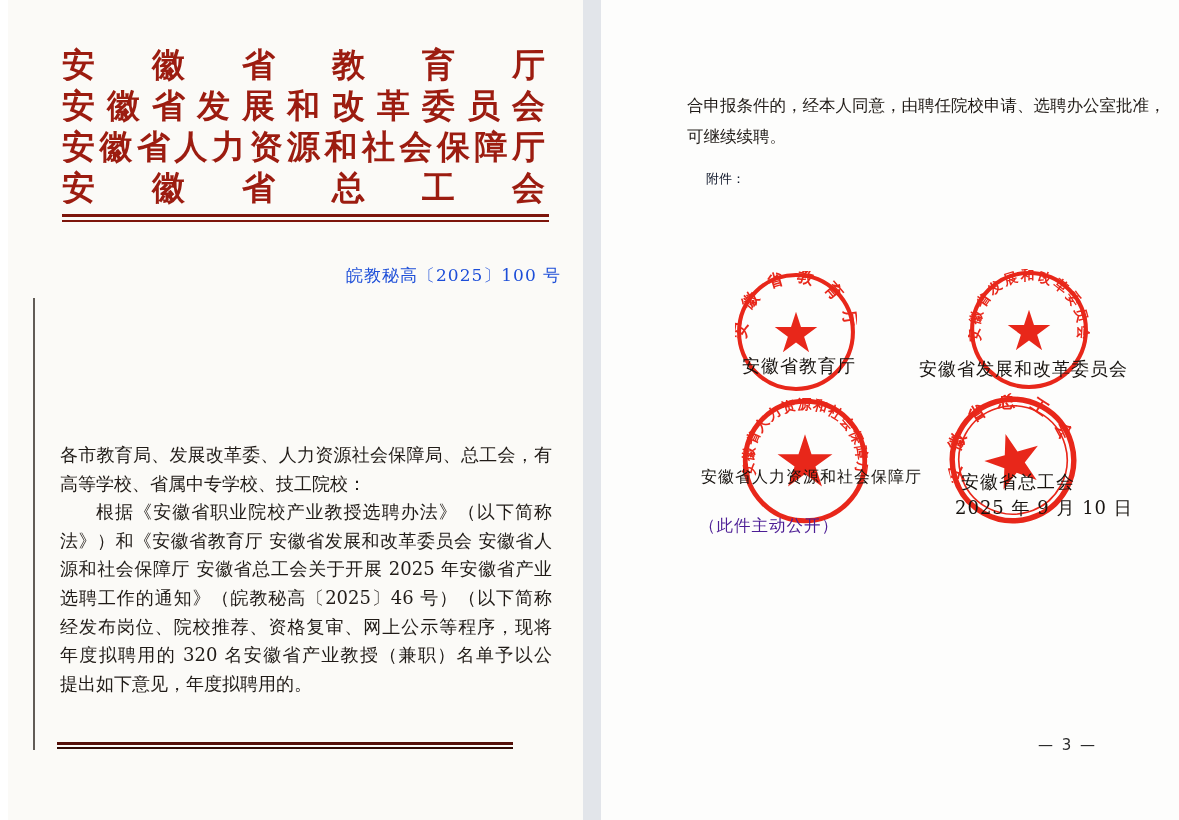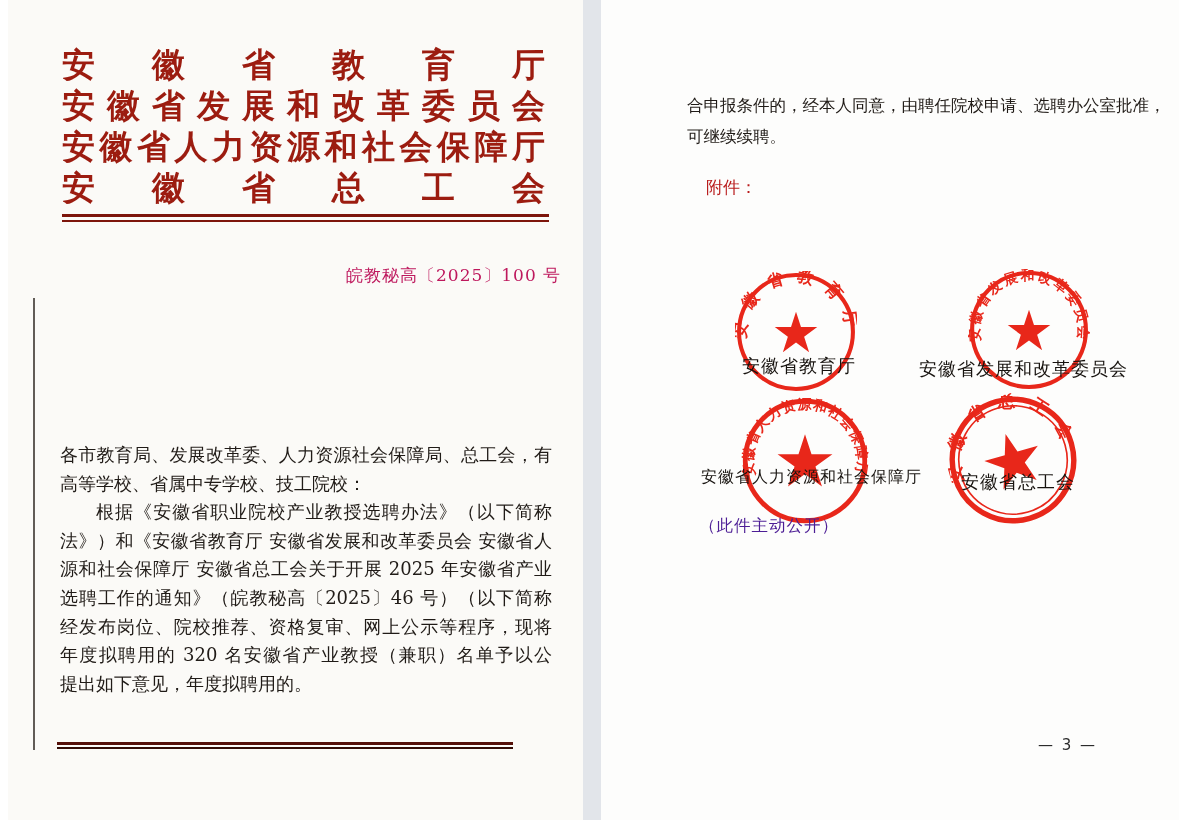--- a/index.html
+++ b/index.html
@@ -12,21 +12,21 @@
   .page-right { position:absolute; left:601px; top:0; width:578px; height:820px; background:#fdfdfc; }
 
   .gov-header { position:absolute; left:54px; top:44px; width:483px; }
   .gov-header .hline {
     font-weight:bold; color:#9c1c10; font-size:33px; height:41px; line-height:41px;
     text-align:justify; text-align-last:justify; text-justify:inter-character;
   }
   .header-rule { position:absolute; left:54px; top:214px; width:487px; height:8px;
     border-top:3px solid #7d150b; border-bottom:2px solid #7d150b; }
 
-  .doc-number { position:absolute; left:338px; top:264px; font-size:17px; color:#be185d; letter-spacing:1px; }
+  .doc-number { position:absolute; left:338px; top:264px; font-size:17px; color:#1d4ed8; letter-spacing:1px; }
 
   .doc-title { position:absolute; left:28px; top:318px; width:520px; text-align:center;
     font-weight:bold; color:#17130f; font-size:22px; line-height:30px;
     font-family:"DejaVu Sans","Liberation Sans",sans-serif; }
   .doc-title .tline { white-space:nowrap; }
 
   .body-left { position:absolute; left:52px; top:441px; width:492px; color:#201b17;
     font-size:18px; line-height:28.6px; }
   .body-left .bline { height:28.6px; white-space:nowrap; }
   .body-left .bline.fill { text-align:justify; text-align-last:justify; text-justify:inter-character; white-space:normal; height:28.6px; overflow:hidden; }
@@ -34,21 +34,21 @@
 
   .scan-vline { position:absolute; left:25px; top:298px; width:2px; height:452px; background:#45403b; opacity:.85; }
   .bottom-rule { position:absolute; left:49px; top:742px; width:456px; height:7px;
     border-top:3px solid #551009; border-bottom:2px solid #330b05; }
 
   
   .body-right { position:absolute; left:86px; top:90px; width:460px; color:#201b17;
     font-size:16.5px; line-height:31px; }
   .body-right .bline { white-space:nowrap; }
 
-  .attachments { position:absolute; left:105px; top:172px; color:#b91c1c; font-size:17px; line-height:30px; }
+  .attachments { position:absolute; left:105px; top:164px; color:#0f172a; font-size:13px; line-height:30px; }
   .attachments .att-row { white-space:nowrap; }
   .attachments .att-items { display:inline-block; vertical-align:top; }
 
   .seal { position:absolute; }
   .seal svg { display:block; }
   .seal-label { position:absolute; color:#17130f; font-size:18px; white-space:nowrap; letter-spacing:1px; }
   .seal-date { position:absolute; color:#17130f; font-size:18px; white-space:nowrap; letter-spacing:1px; }
   .disclosure { position:absolute; left:98px; top:515px; color:#4c1d95; font-size:16.5px; letter-spacing:1px; }
   .page-number { position:absolute; left:437px; top:736px; color:#2b2b2b; font-size:15px;
     font-family:"DejaVu Sans","Liberation Sans",sans-serif; letter-spacing:2px; }
@@ -145,19 +145,20 @@
         <circle cx="60" cy="60" r="50" fill="none" stroke="#e8271a" stroke-width="1.5"></circle>
         <polygon points="60,35 66.1,53.7 85.7,53.7 69.8,65.2 75.9,83.8 60,72.3 44.1,83.8 50.2,65.2 34.3,53.7 53.9,53.7" fill="#e8271a"></polygon>
         <path id="arcD" d="M 14.3,77.6 A 49,49 0 1 1 105.7,77.6" fill="none"></path>
         <text fill="#e8271a" style="font-size:16px; font-weight:bold; letter-spacing:12px;">
           <textPath href="#arcD" startOffset="50%" text-anchor="middle">安徽省总工会</textPath>
         </text>
       </svg>
     </div>
     <div class="seal-label" style="left:360px; top:470px;">安徽省总工会</div>
 
+    <div class="seal-date" style="left:354px; top:496px;">2025 年 9 月 10 日</div>
 
     <div class="disclosure">（此件主动公开）</div>
 
     <div class="page-number">— 3 —</div>
   </div>
 
 </div>
 
 </body></html>

